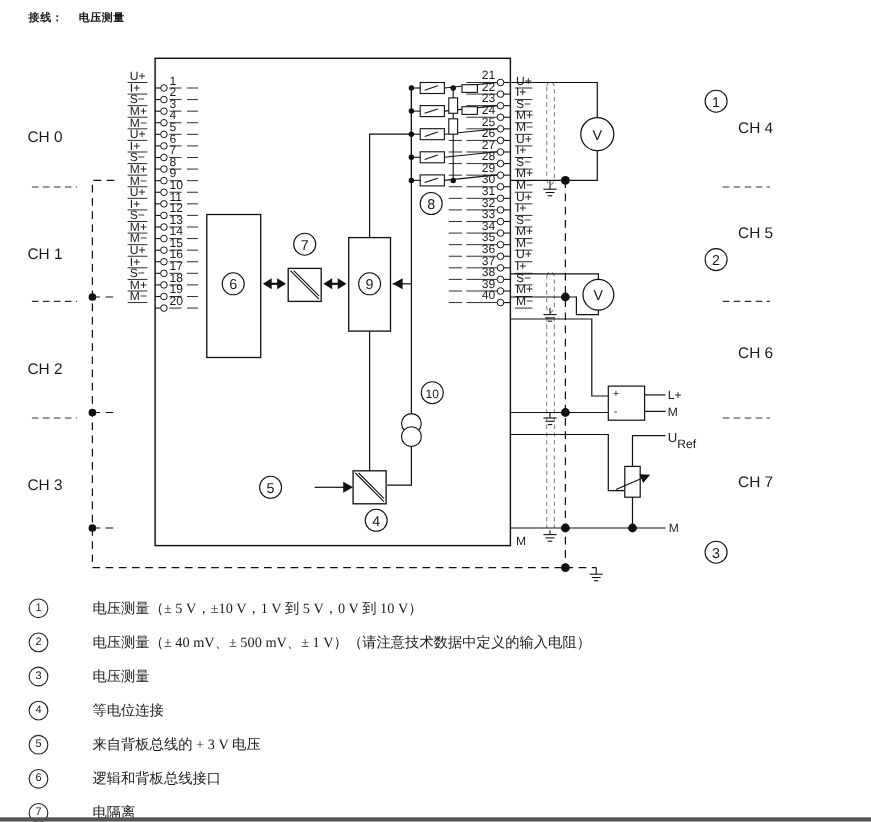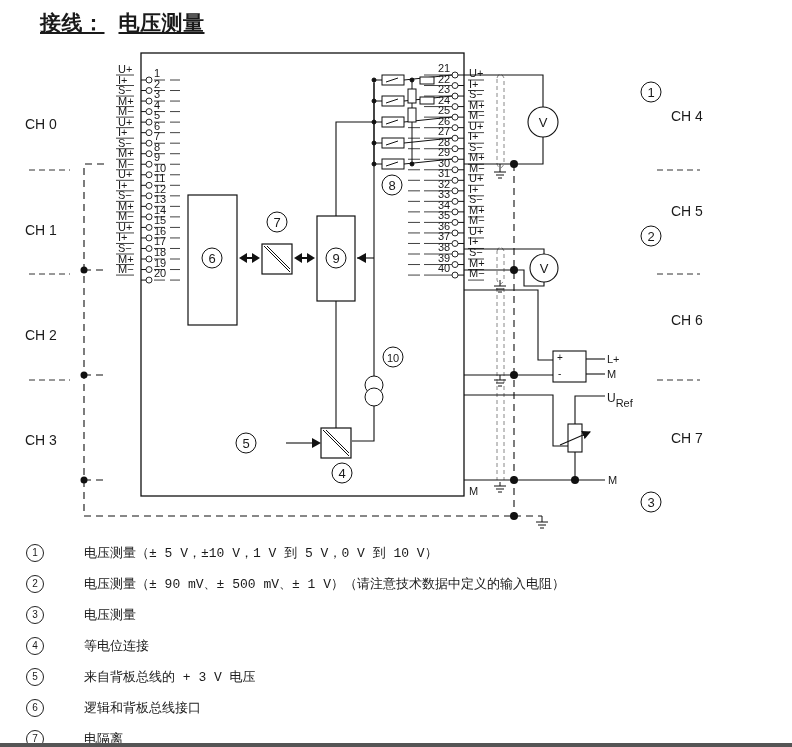--- a/index.html
+++ b/index.html
@@ -1,28 +1,28 @@
 <!DOCTYPE html>
 <html><head>
 <meta charset="utf-8">
 <style>
   html, body { margin: 0; padding: 0; background: #ffffff; }
   body { width: 792px; height: 747px; overflow: hidden; position: relative; font-family: "DejaVu Sans", "Liberation Sans", sans-serif; color: #1a1a1a; }
-  #title { position: absolute; left: 40px; top: 9px; font-size: 21px; font-weight: bold; letter-spacing: 0.5px; text-decoration: underline; }
+  #title { position: absolute; left: 26px; top: 9px; font-size: 10px; font-weight: bold; letter-spacing: 0.5px; }
   #title .sep { display: inline-block; width: 14px; }
   svg#diagram { position: absolute; left: 0; top: 0; }
   svg text { font-family: "Liberation Sans", sans-serif; fill: #1a1a1a; }
   .pin { font-size: 11px; }
   .sig { font-size: 11px; }
   .ch { font-size: 14px; }
   .num { font-size: 13px; }
   #legend { position: absolute; left: 0; top: 540px; width: 792px; }
   .legend-item { position: absolute; left: 0; height: 24px; font-size: 13.5px; }
   .legend-item .badge { position: absolute; left: 26px; width: 16px; height: 16px; border: 1px solid #222; border-radius: 50%; font-size: 10px; line-height: 16px; text-align: center; font-family: "Liberation Sans", sans-serif; }
-  .legend-item .txt { position: absolute; left: 84px; white-space: nowrap; font-family: Liberation Mono, monospace; font-size: 13px; }
+  .legend-item .txt { position: absolute; left: 84px; white-space: nowrap; font-family: Liberation Serif, serif; font-size: 13px; }
   #bottom-bar { position: absolute; left: 0; top: 743px; width: 792px; height: 4px; background: #555; }
 </style>
 </head>
 <body>
 
 <div id="title">
   <span>接线：</span><span class="sep"></span><span>电压测量</span>
 </div>
 
 <svg id="diagram" width="792" height="540" viewBox="0 0 792 540" xmlns="http://www.w3.org/2000/svg">
@@ -599,21 +599,21 @@
   <text class="num" x="651" y="507" text-anchor="middle">3</text>
 </svg>
 
 <div id="legend">
   <div class="legend-item" style="top:4px">
     <span class="badge">1</span>
     <span class="txt">电压测量（± 5 V，±10 V，1 V 到 5 V，0 V 到 10 V）</span>
   </div>
   <div class="legend-item" style="top:35px">
     <span class="badge">2</span>
-    <span class="txt">电压测量（± 90 mV、± 500 mV、± 1 V）（请注意技术数据中定义的输入电阻）</span>
+    <span class="txt">电压测量（± 40 mV、± 500 mV、± 1 V）（请注意技术数据中定义的输入电阻）</span>
   </div>
   <div class="legend-item" style="top:66px">
     <span class="badge">3</span>
     <span class="txt">电压测量</span>
   </div>
   <div class="legend-item" style="top:97px">
     <span class="badge">4</span>
     <span class="txt">等电位连接</span>
   </div>
   <div class="legend-item" style="top:128px">

